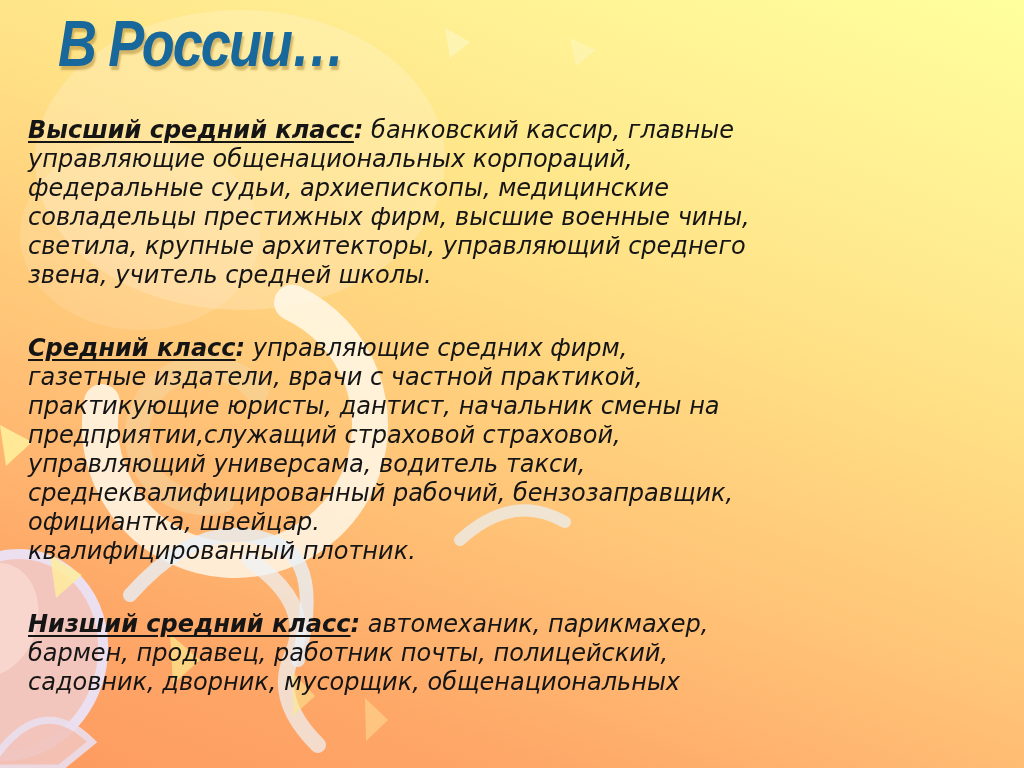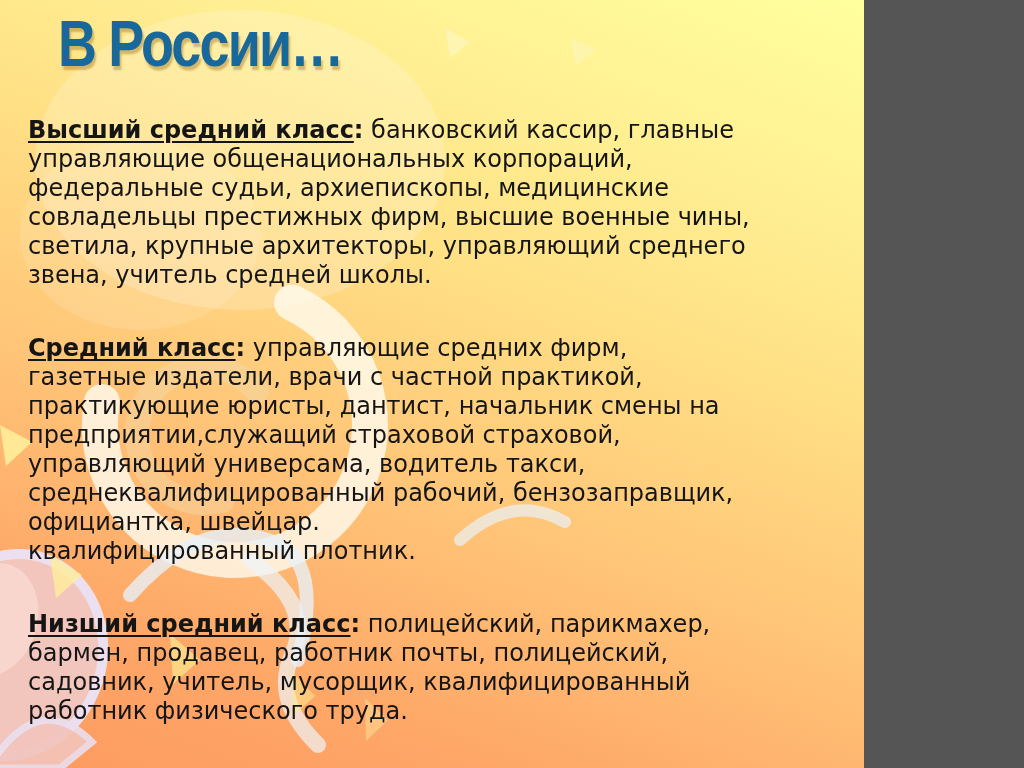--- a/index.html
+++ b/index.html
@@ -1,21 +1,22 @@
 <!DOCTYPE html>
 <html><head>
 <meta charset="utf-8">
 <style>
   html,body{margin:0;padding:0;background:#555;}
   .slide{
     position:relative;
-    width:864px;height:768px;
+    width:1024px;height:768px;
     overflow:hidden;
     background:linear-gradient(200deg,#ffff9e 0%,#ffee92 22%,#ffe085 38%,#ffc377 62%,#fea868 82%,#fd9a60 100%);
     font-family:"DejaVu Sans",sans-serif;
+    font-style:italic;
   }
   .decor{position:absolute;left:0;top:0;width:1024px;height:768px;}
   .title{
     position:absolute;left:58px;top:6px;margin:0;
     font-family:"Liberation Sans","DejaVu Sans",sans-serif;
     font-size:58px;font-weight:bold;letter-spacing:-2px;
     color:#19689b;
     text-shadow:2px 3px 2px rgba(160,118,30,0.45);
     transform:scale(0.93,1.12);transform-origin:left top;
     white-space:nowrap;
@@ -89,20 +90,19 @@
         <div class="line"><span class="lead">Средний класс</span><span class="colon">:</span><span> управляющие средних фирм,</span></div>
         <div class="line">газетные издатели, врачи с частной практикой,</div>
         <div class="line">практикующие юристы, дантист, начальник смены на</div>
         <div class="line">предприятии,служащий страховой страховой,</div>
         <div class="line">управляющий универсама, водитель такси,</div>
         <div class="line">среднеквалифицированный рабочий, бензозаправщик,</div>
         <div class="line">официантка, швейцар.</div>
         <div class="line">квалифицированный плотник.</div>
       </div>
       <div class="para">
-        <div class="line"><span class="lead">Низший средний класс</span><span class="colon">:</span><span> полицейский, парикмахер,</span></div>
+        <div class="line"><span class="lead">Низший средний класс</span><span class="colon">:</span><span> автомеханик, парикмахер,</span></div>
         <div class="line">бармен, продавец, работник почты, полицейский,</div>
-        <div class="line">садовник, учитель, мусорщик, квалифицированный</div>
-        <div class="line">работник физического труда.</div>
+        <div class="line">садовник, дворник, мусорщик, общенациональных</div>
       </div>
     </div>
 
 </div>
 
 </body></html>

